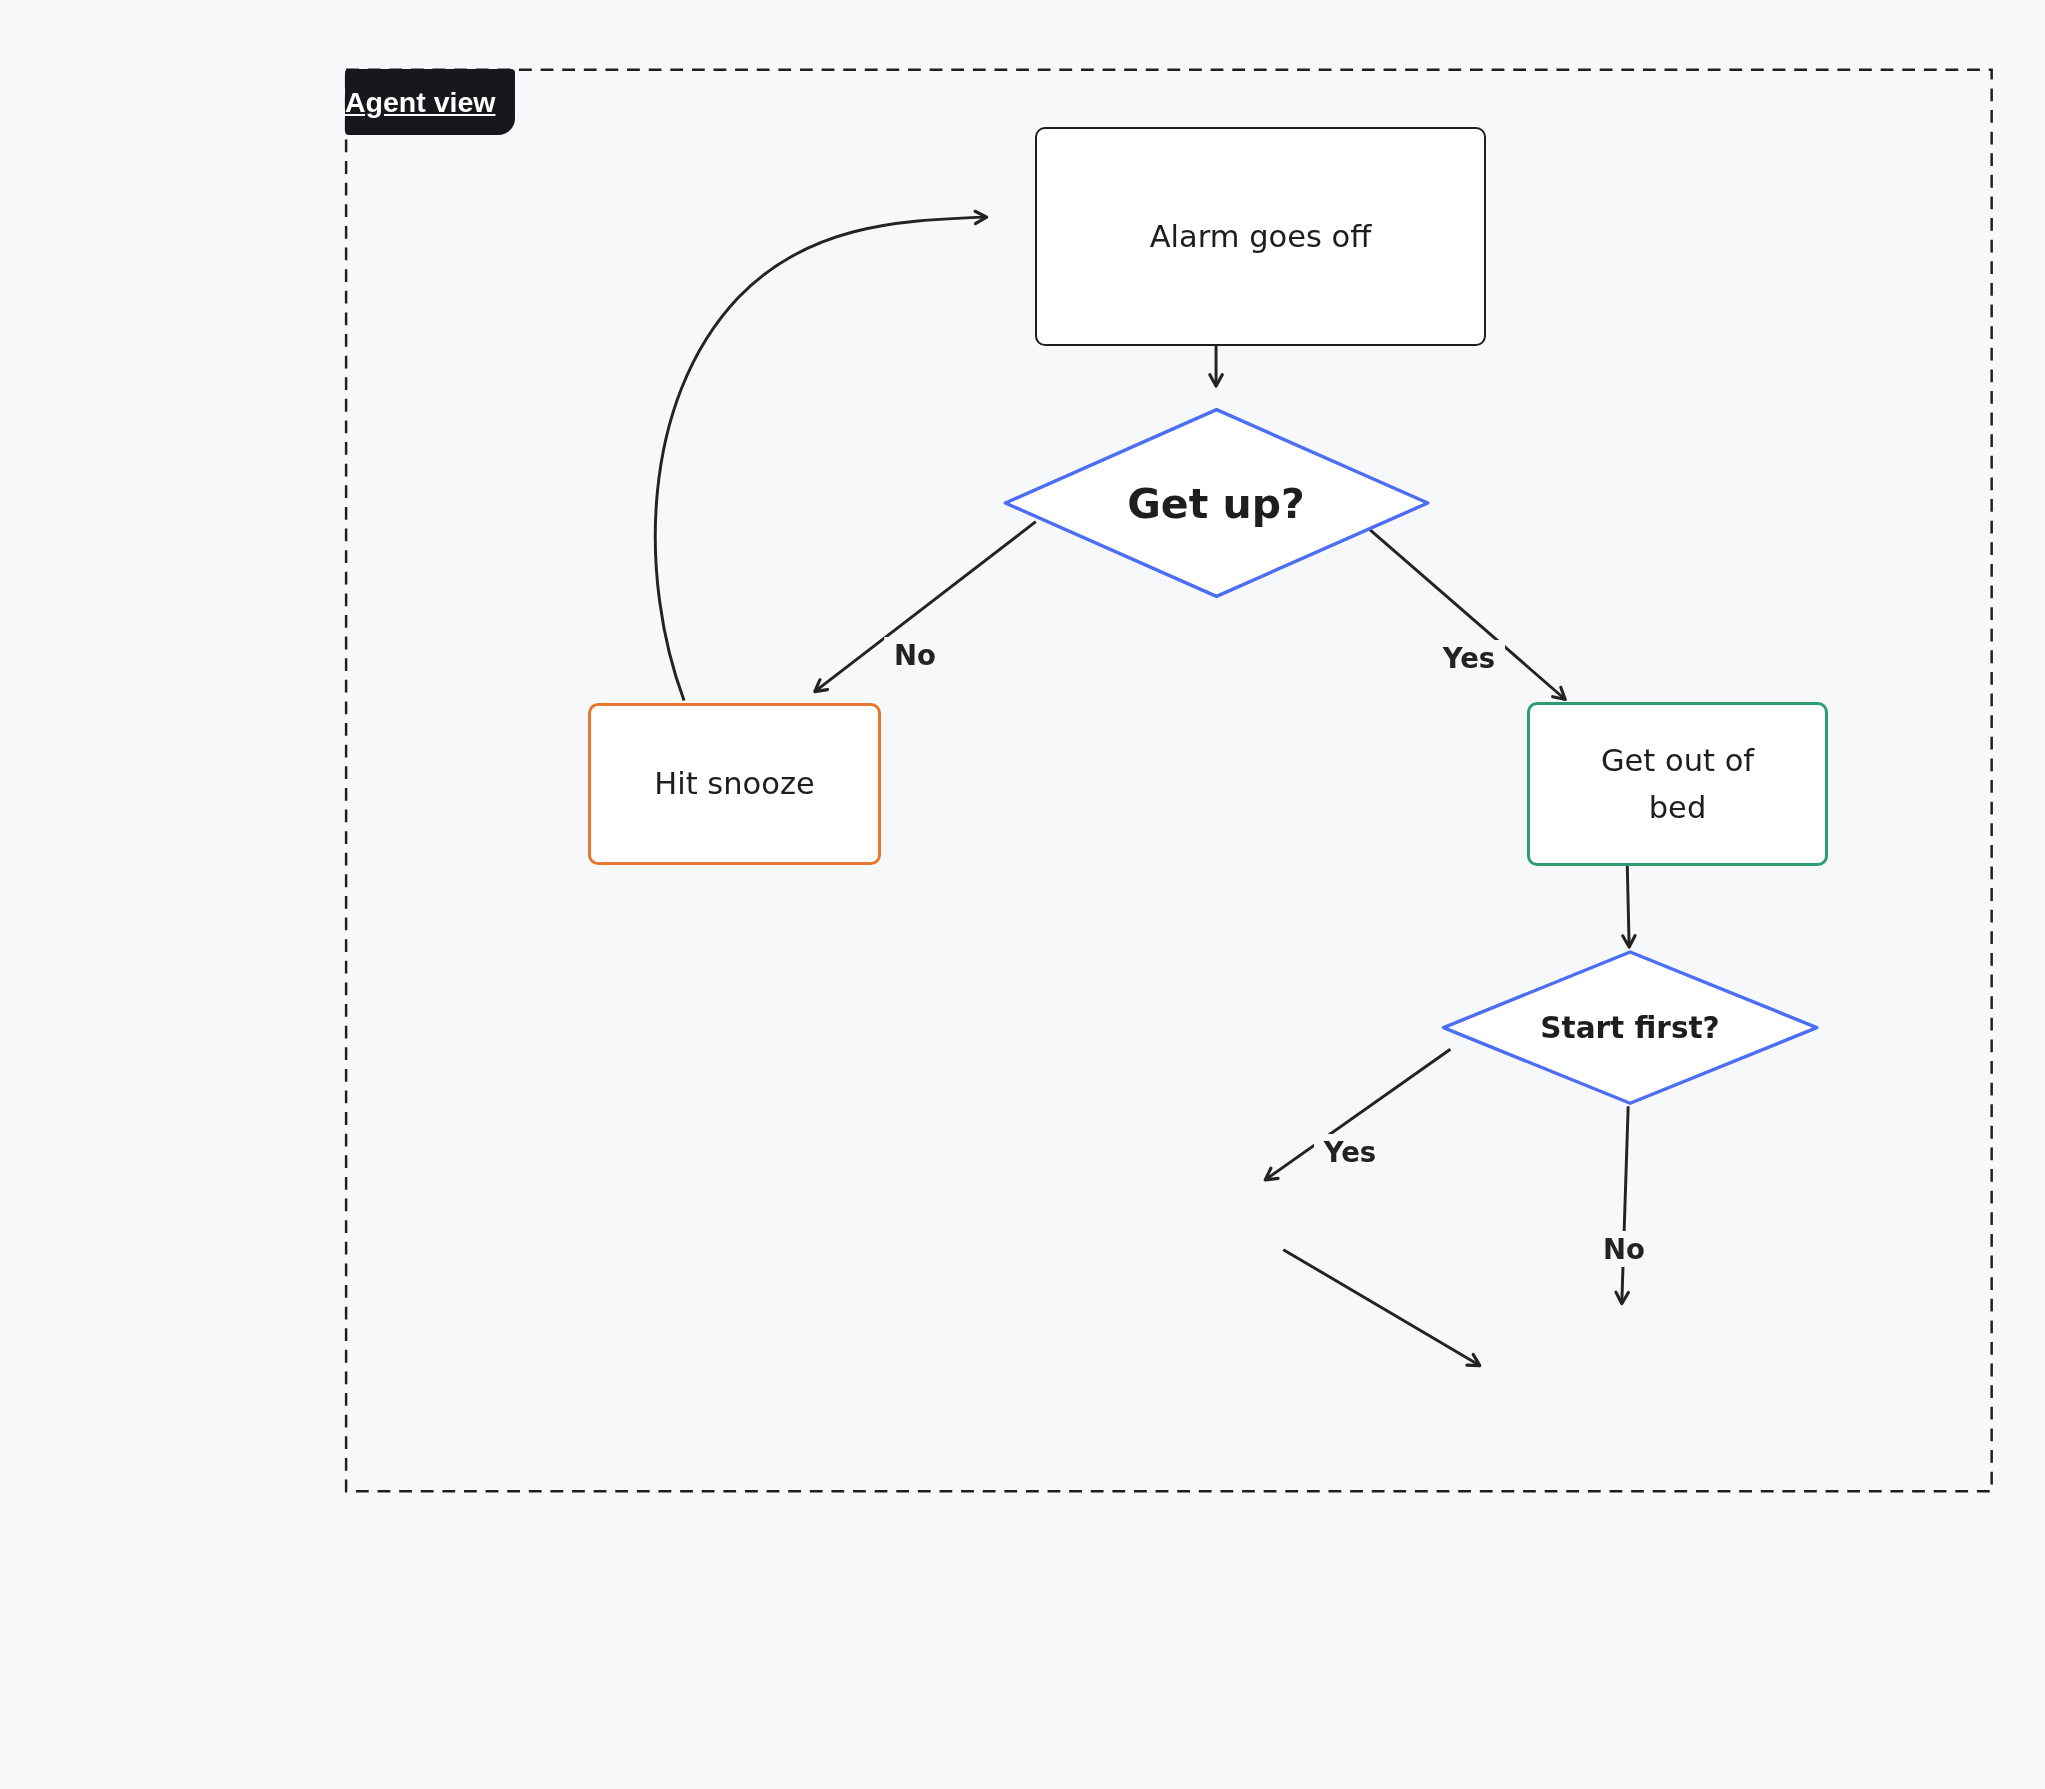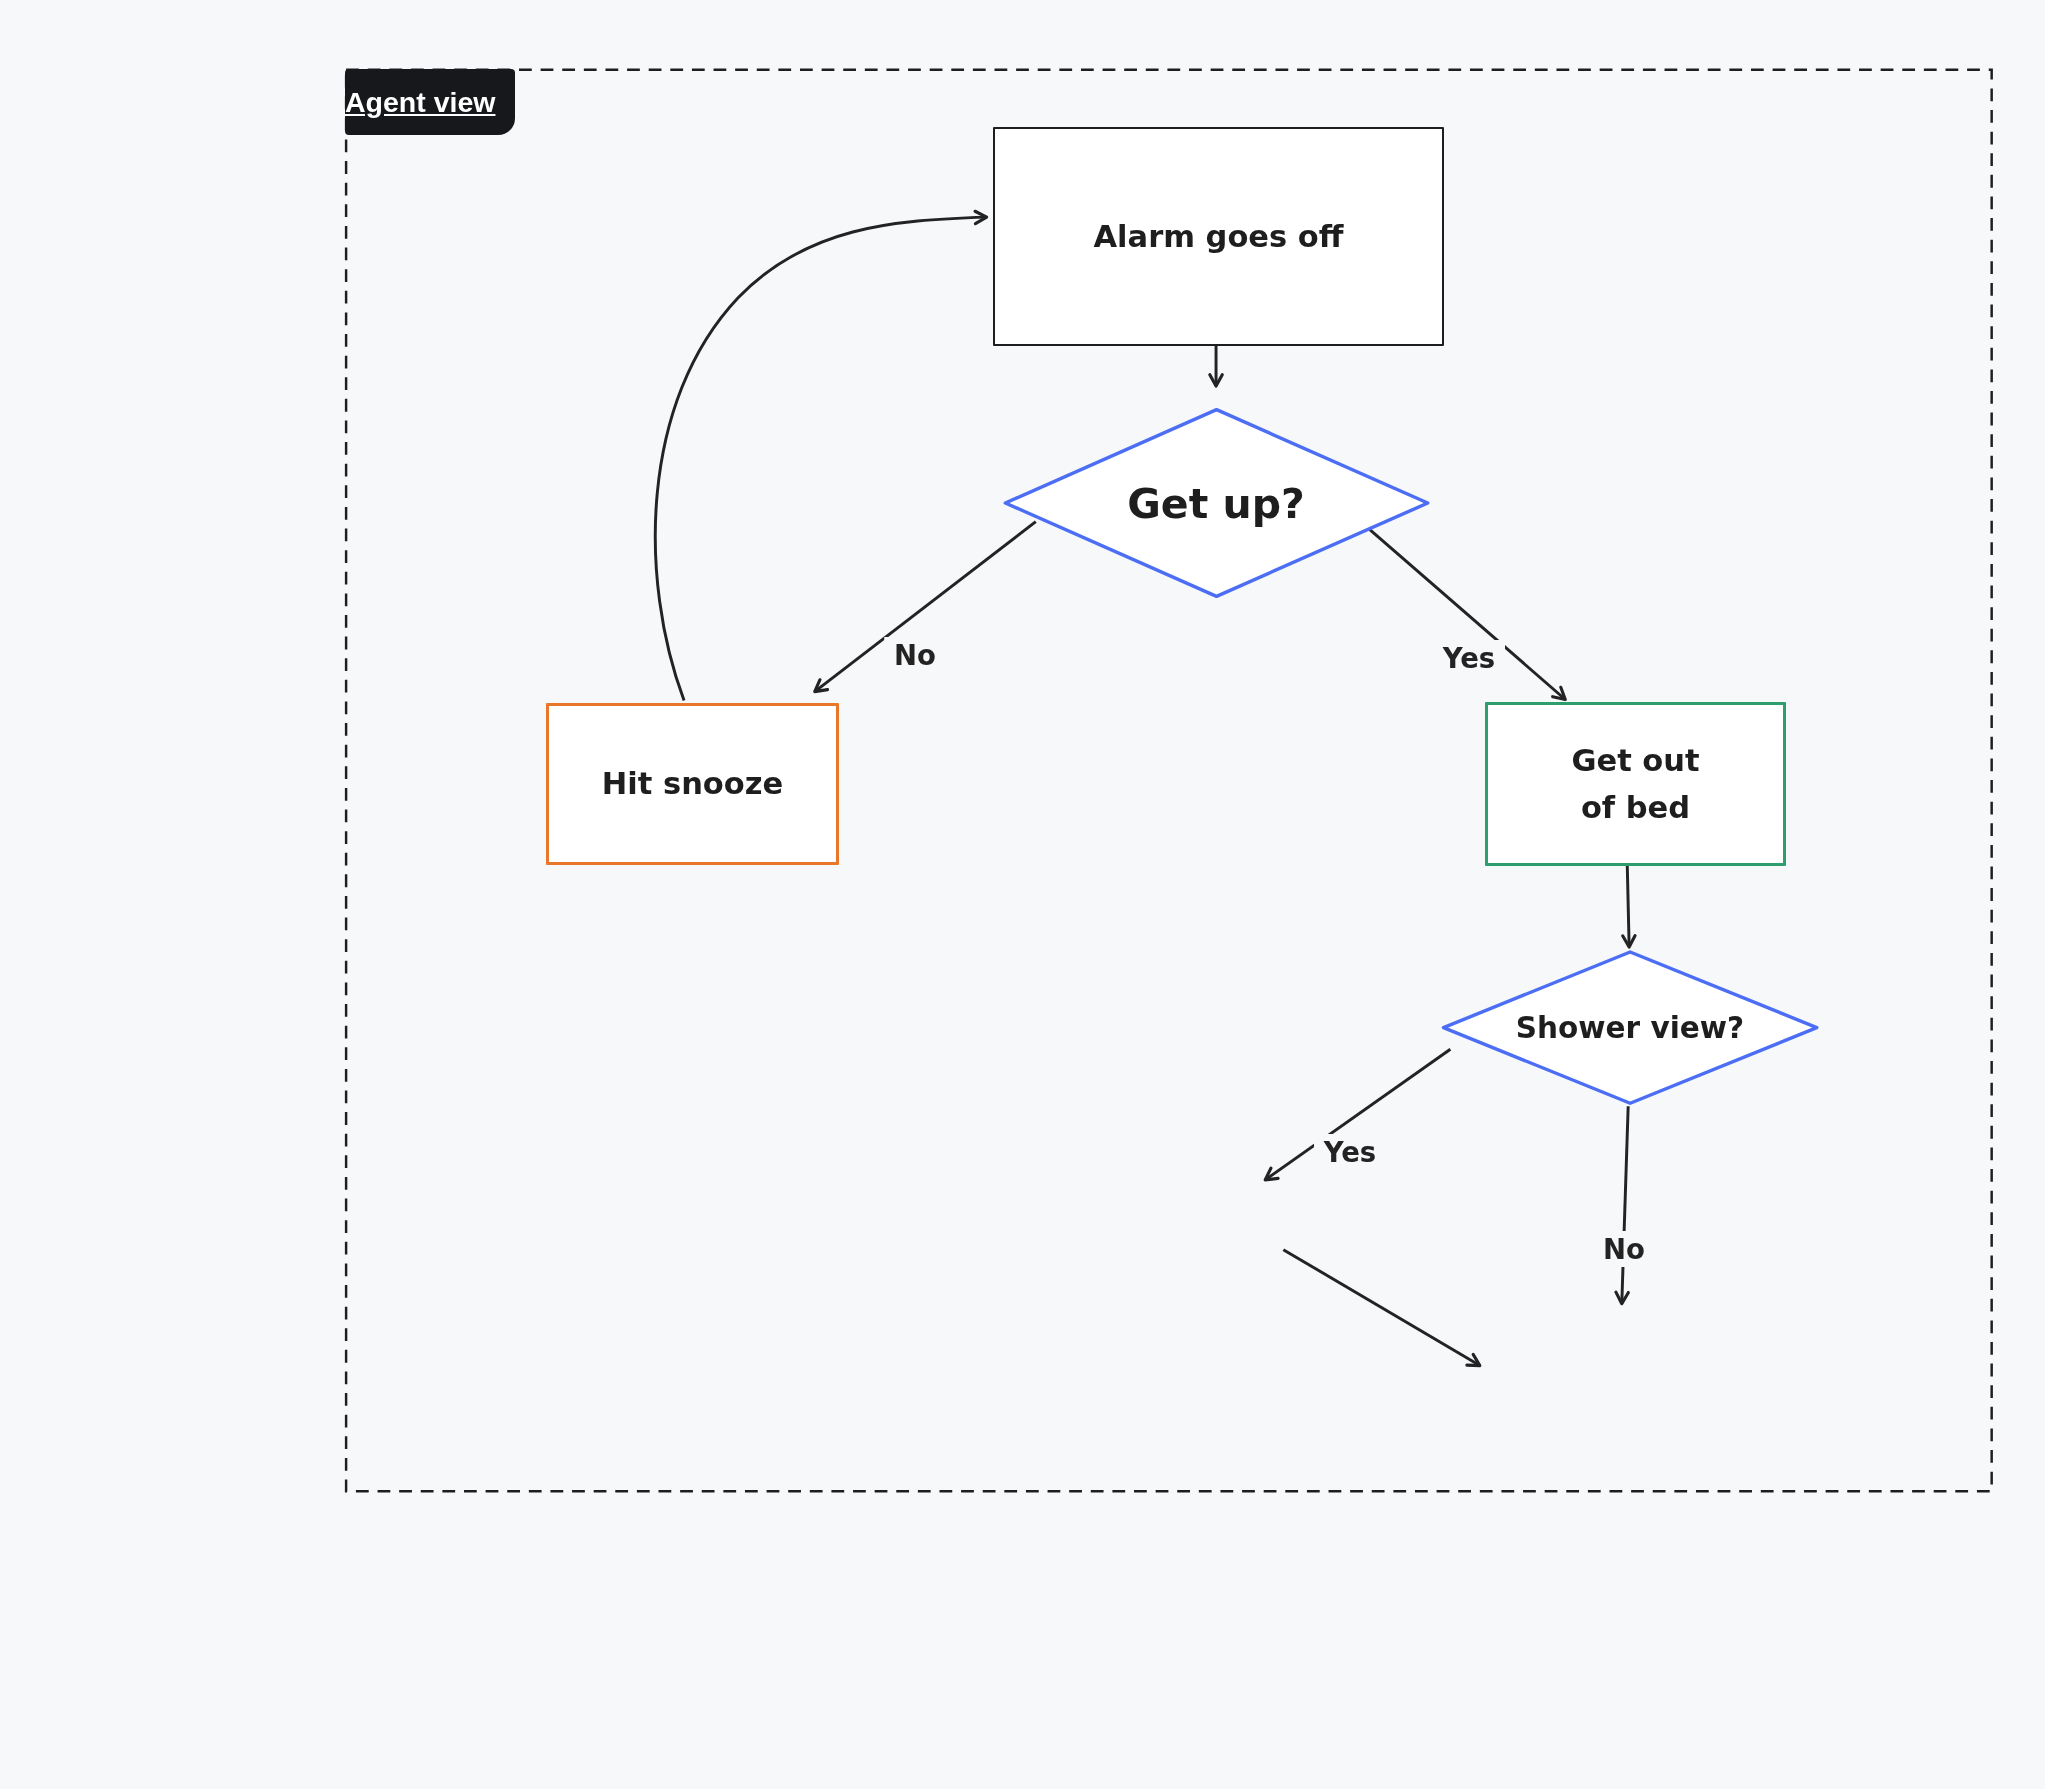--- a/index.html
+++ b/index.html
@@ -2,22 +2,22 @@
 <html style="font-size:7.9px"><head>
 <meta charset="utf-8">
 <style>
   html,body{margin:0;padding:0;}
   body{background:#f7f8fa;font-family:"DejaVu Sans",sans-serif;}
   .canvas{position:relative;width:2046px;height:1789px;background:#f7f8fa;overflow:hidden;}
   .overlay{position:absolute;left:0;top:0;width:2046px;height:1789px;}
 
   
   .node{position:absolute;display:flex;align-items:center;justify-content:center;
-        background:#ffffff;border:2.9px solid #1e1e1e;border-radius:1px;
-        color:#1e1e1e;font-weight:700;font-size:30.5px;line-height:1.55;text-align:center;}
+        background:#ffffff;border:2.9px solid #1e1e1e;border-radius:10px;
+        color:#1e1e1e;font-weight:400;font-size:30.5px;line-height:1.55;text-align:center;margin-left:42px;}
   .node .inner{display:block;}
   .n-alarm{left:993px;top:127px;width:447px;height:215px;}
   .n-snooze{left:546px;top:703px;width:287px;height:156px;border-width:3.4px;}
   .n-bed{left:1485px;top:702px;width:295px;height:158px;border-width:3.4px;}
   .n-shower{left:1049px;top:1178px;width:232px;height:156px;border-width:3.4px;}
   .n-start{left:1484px;top:1321px;width:295px;height:161px;border-width:3.4px;}
   .n-bed .inner{max-width:167px;}
   .n-shower .inner{max-width:128px;}
   .n-start .inner{max-width:172px;}
 
@@ -76,21 +76,21 @@
     <span class="inner">Hit snooze</span>
   </div>
 
   <div class="node n-bed" style="border-color: rgb(47, 158, 110);">
     <span class="inner">Get out of bed</span>
   </div>
 
 
 
   <div class="dtext t-getup">Get up?</div>
-  <div class="dtext t-showerfirst">Shower view?</div>
+  <div class="dtext t-showerfirst">Start first?</div>
 
   <div class="elabel e-no1">No</div>
   <div class="elabel e-yes1">Yes</div>
   <div class="elabel e-yes2">Yes</div>
   <div class="elabel e-no2">No</div>
 
   <div class="tag">
     <span>Agent view</span>
   </div>
 

